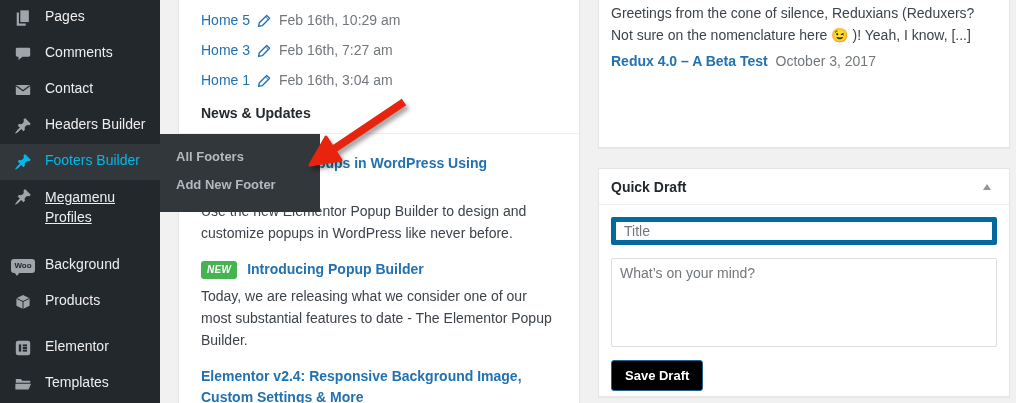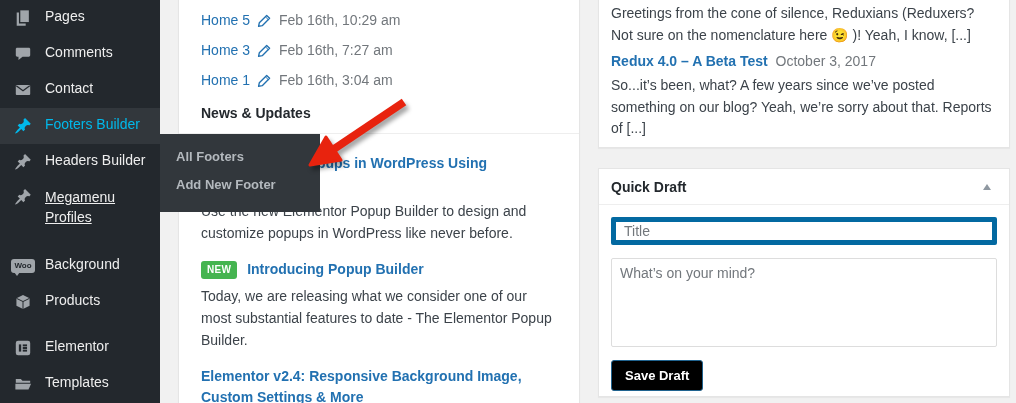--- a/index.html
+++ b/index.html
@@ -36,21 +36,21 @@
   .recent-row { display:flex; align-items:center; gap:7px; height:30px; font-size:14px; }
   .recent-link { color:#2271b1; text-decoration:none; cursor:pointer; }
   .recent-date { color:#72777c; }
   .pencil { width:15px; height:15px; display:inline-flex; }
   .news-head-wrap { margin-top:9px; border-bottom:1px solid #eeeeee; padding:0 22px 11px; }
   .news-heading { font-size:14px; font-weight:bold; color:#23282d; }
   .posts { padding:19px 22px 0; }
   .post { margin-bottom:15px; }
   .post-title { font-size:14px; font-weight:600; line-height:21px; }
   .post-title a { color:#2271b1; text-decoration:none; cursor:pointer; }
-  .badge-new { display:inline-block; background:#45b450; color:#fff; font-size:10px; font-weight:bold; letter-spacing:.3px; line-height:10px; padding:4px 6px; border-radius:3px; margin-right:6px; position:relative; top:-1px; }
+  .badge-new { display:inline-block; background:#45b450; color:#fff; font-size:10px; font-weight:bold; letter-spacing:.3px; line-height:10px; padding:4px 6px; border-radius:3px; margin-right:6px; position:relative; top:-1px;font-style:italic; }
   .post-excerpt { margin-top:5px; font-size:14px; line-height:22px; color:#3c434a; }
 
   
   .redux-inner { padding:22px 16px 0 12px; }
   .redux-p { font-size:14px; line-height:21.5px; color:#3c434a; }
   .redux-link-line { margin:7px 0 6px; font-size:14px; }
   .redux-link { color:#2271b1; font-weight:bold; text-decoration:none; cursor:pointer; }
   .redux-date { color:#72777c; margin-left:4px; }
 
   
@@ -97,36 +97,36 @@
     <div class="sb-item">
       <span class="sb-ico">
         <svg viewBox="0 0 20 20" width="18" height="18">
             <rect x="2" y="4.5" width="16" height="11" rx="1" fill="currentColor"></rect>
             <path d="M2.5 5.2l7.5 5.6 7.5-5.6" fill="none" stroke="#23282d" stroke-width="1.4"></path>
           </svg>
       </span>
       <span class="sb-label">Contact</span>
     </div>
 
+    <div class="sb-item">
+      <span class="sb-ico">
+        <svg viewBox="0 0 20 20" width="18" height="18">
+            <path d="M10.44 3.02l1.82-1.82 6.36 6.35-1.83 1.82c-1.05-.68-2.48-.57-3.41.36l-.75.75c-.92.93-1.04 2.35-.35 3.41l-1.83 1.82-2.41-2.41-2.8 2.79c-.42.42-3.38 2.71-3.8 2.29s1.86-3.39 2.28-3.81l2.79-2.79L4.1 9.36l1.83-1.82c1.05.69 2.48.57 3.4-.36l.75-.75c.93-.92 1.05-2.35.36-3.41z" fill="currentColor"></path>
+          </svg>
+      </span>
+      <span class="sb-label">Headers Builder</span>
+    </div>
+
     <div class="sb-item active">
       <span class="sb-ico">
         <svg viewBox="0 0 20 20" width="18" height="18">
             <path d="M10.44 3.02l1.82-1.82 6.36 6.35-1.83 1.82c-1.05-.68-2.48-.57-3.41.36l-.75.75c-.92.93-1.04 2.35-.35 3.41l-1.83 1.82-2.41-2.41-2.8 2.79c-.42.42-3.38 2.71-3.8 2.29s1.86-3.39 2.28-3.81l2.79-2.79L4.1 9.36l1.83-1.82c1.05.69 2.48.57 3.4-.36l.75-.75c.93-.92 1.05-2.35.36-3.41z" fill="currentColor"></path>
           </svg>
       </span>
       <span class="sb-label">Footers Builder</span>
-    </div>
-
-    <div class="sb-item">
-      <span class="sb-ico">
-        <svg viewBox="0 0 20 20" width="18" height="18">
-            <path d="M10.44 3.02l1.82-1.82 6.36 6.35-1.83 1.82c-1.05-.68-2.48-.57-3.41.36l-.75.75c-.92.93-1.04 2.35-.35 3.41l-1.83 1.82-2.41-2.41-2.8 2.79c-.42.42-3.38 2.71-3.8 2.29s1.86-3.39 2.28-3.81l2.79-2.79L4.1 9.36l1.83-1.82c1.05.69 2.48.57 3.4-.36l.75-.75c.93-.92 1.05-2.35.36-3.41z" fill="currentColor"></path>
-          </svg>
-      </span>
-      <span class="sb-label">Headers Builder</span>
     </div>
 
     <div class="sb-item two-line">
       <span class="sb-ico">
         <svg viewBox="0 0 20 20" width="18" height="18">
             <path d="M10.44 3.02l1.82-1.82 6.36 6.35-1.83 1.82c-1.05-.68-2.48-.57-3.41.36l-.75.75c-.92.93-1.04 2.35-.35 3.41l-1.83 1.82-2.41-2.41-2.8 2.79c-.42.42-3.38 2.71-3.8 2.29s1.86-3.39 2.28-3.81l2.79-2.79L4.1 9.36l1.83-1.82c1.05.69 2.48.57 3.4-.36l.75-.75c.93-.92 1.05-2.35.36-3.41z" fill="currentColor"></path>
           </svg>
       </span>
       <span class="sb-label" style="line-height:20px;text-decoration:underline;">Megamenu Profiles</span>
     </div>
@@ -247,21 +247,20 @@
     </div>
   </main>
 
   <section class="card redux-card">
     <div class="redux-inner">
       <p class="redux-p">Greetings from the cone of silence, Reduxians (Reduxers?  Not sure on the nomenclature here 😉 )!   Yeah, I know, [...]</p>
       <div class="redux-link-line">
         <a class="redux-link">Redux 4.0 – A Beta Test</a>
         <span class="redux-date">October 3, 2017</span>
       </div>
-      <p class="redux-p">So...it’s been, what?  A few years since we’ve posted something on our blog?  Yeah, we’re sorry about that.  Reports of [...]</p>
     </div>
   </section>
 
   <section class="card qd-card">
     <div class="qd-header">
       <span class="qd-title">Quick Draft</span>
       <button class="qd-toggle">
         <span class="tri-up"></span>
       </button>
     </div>

